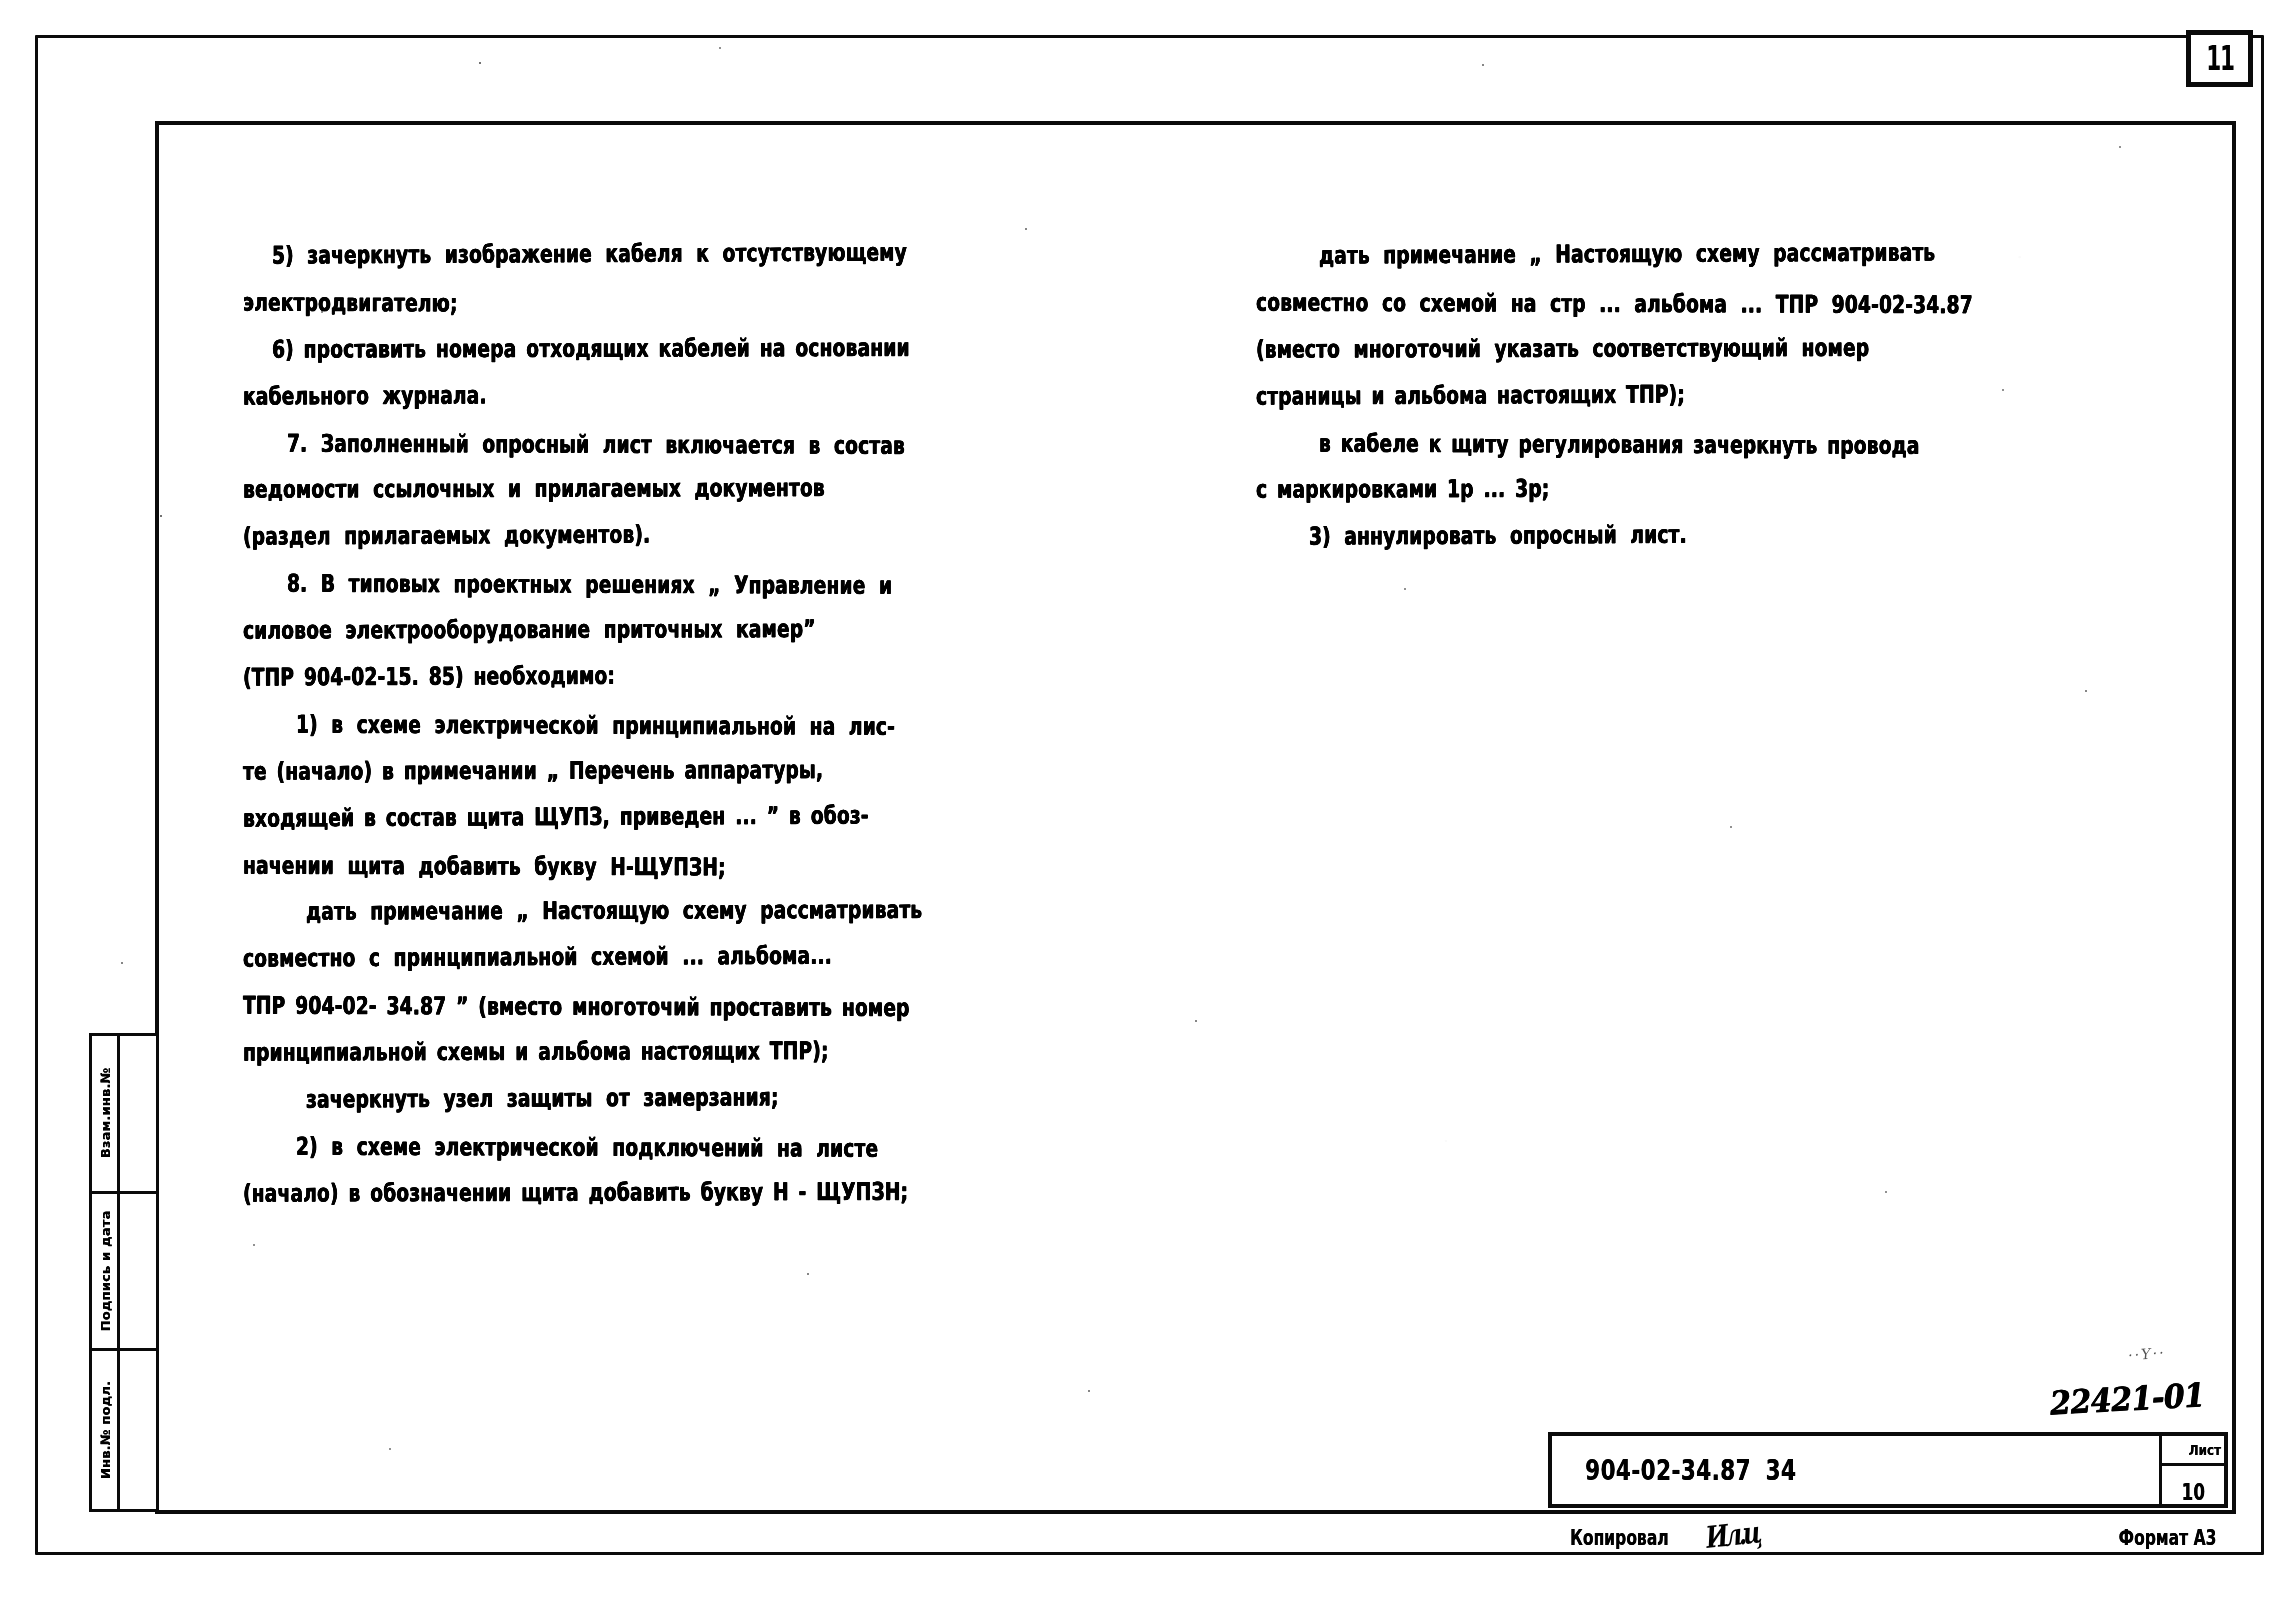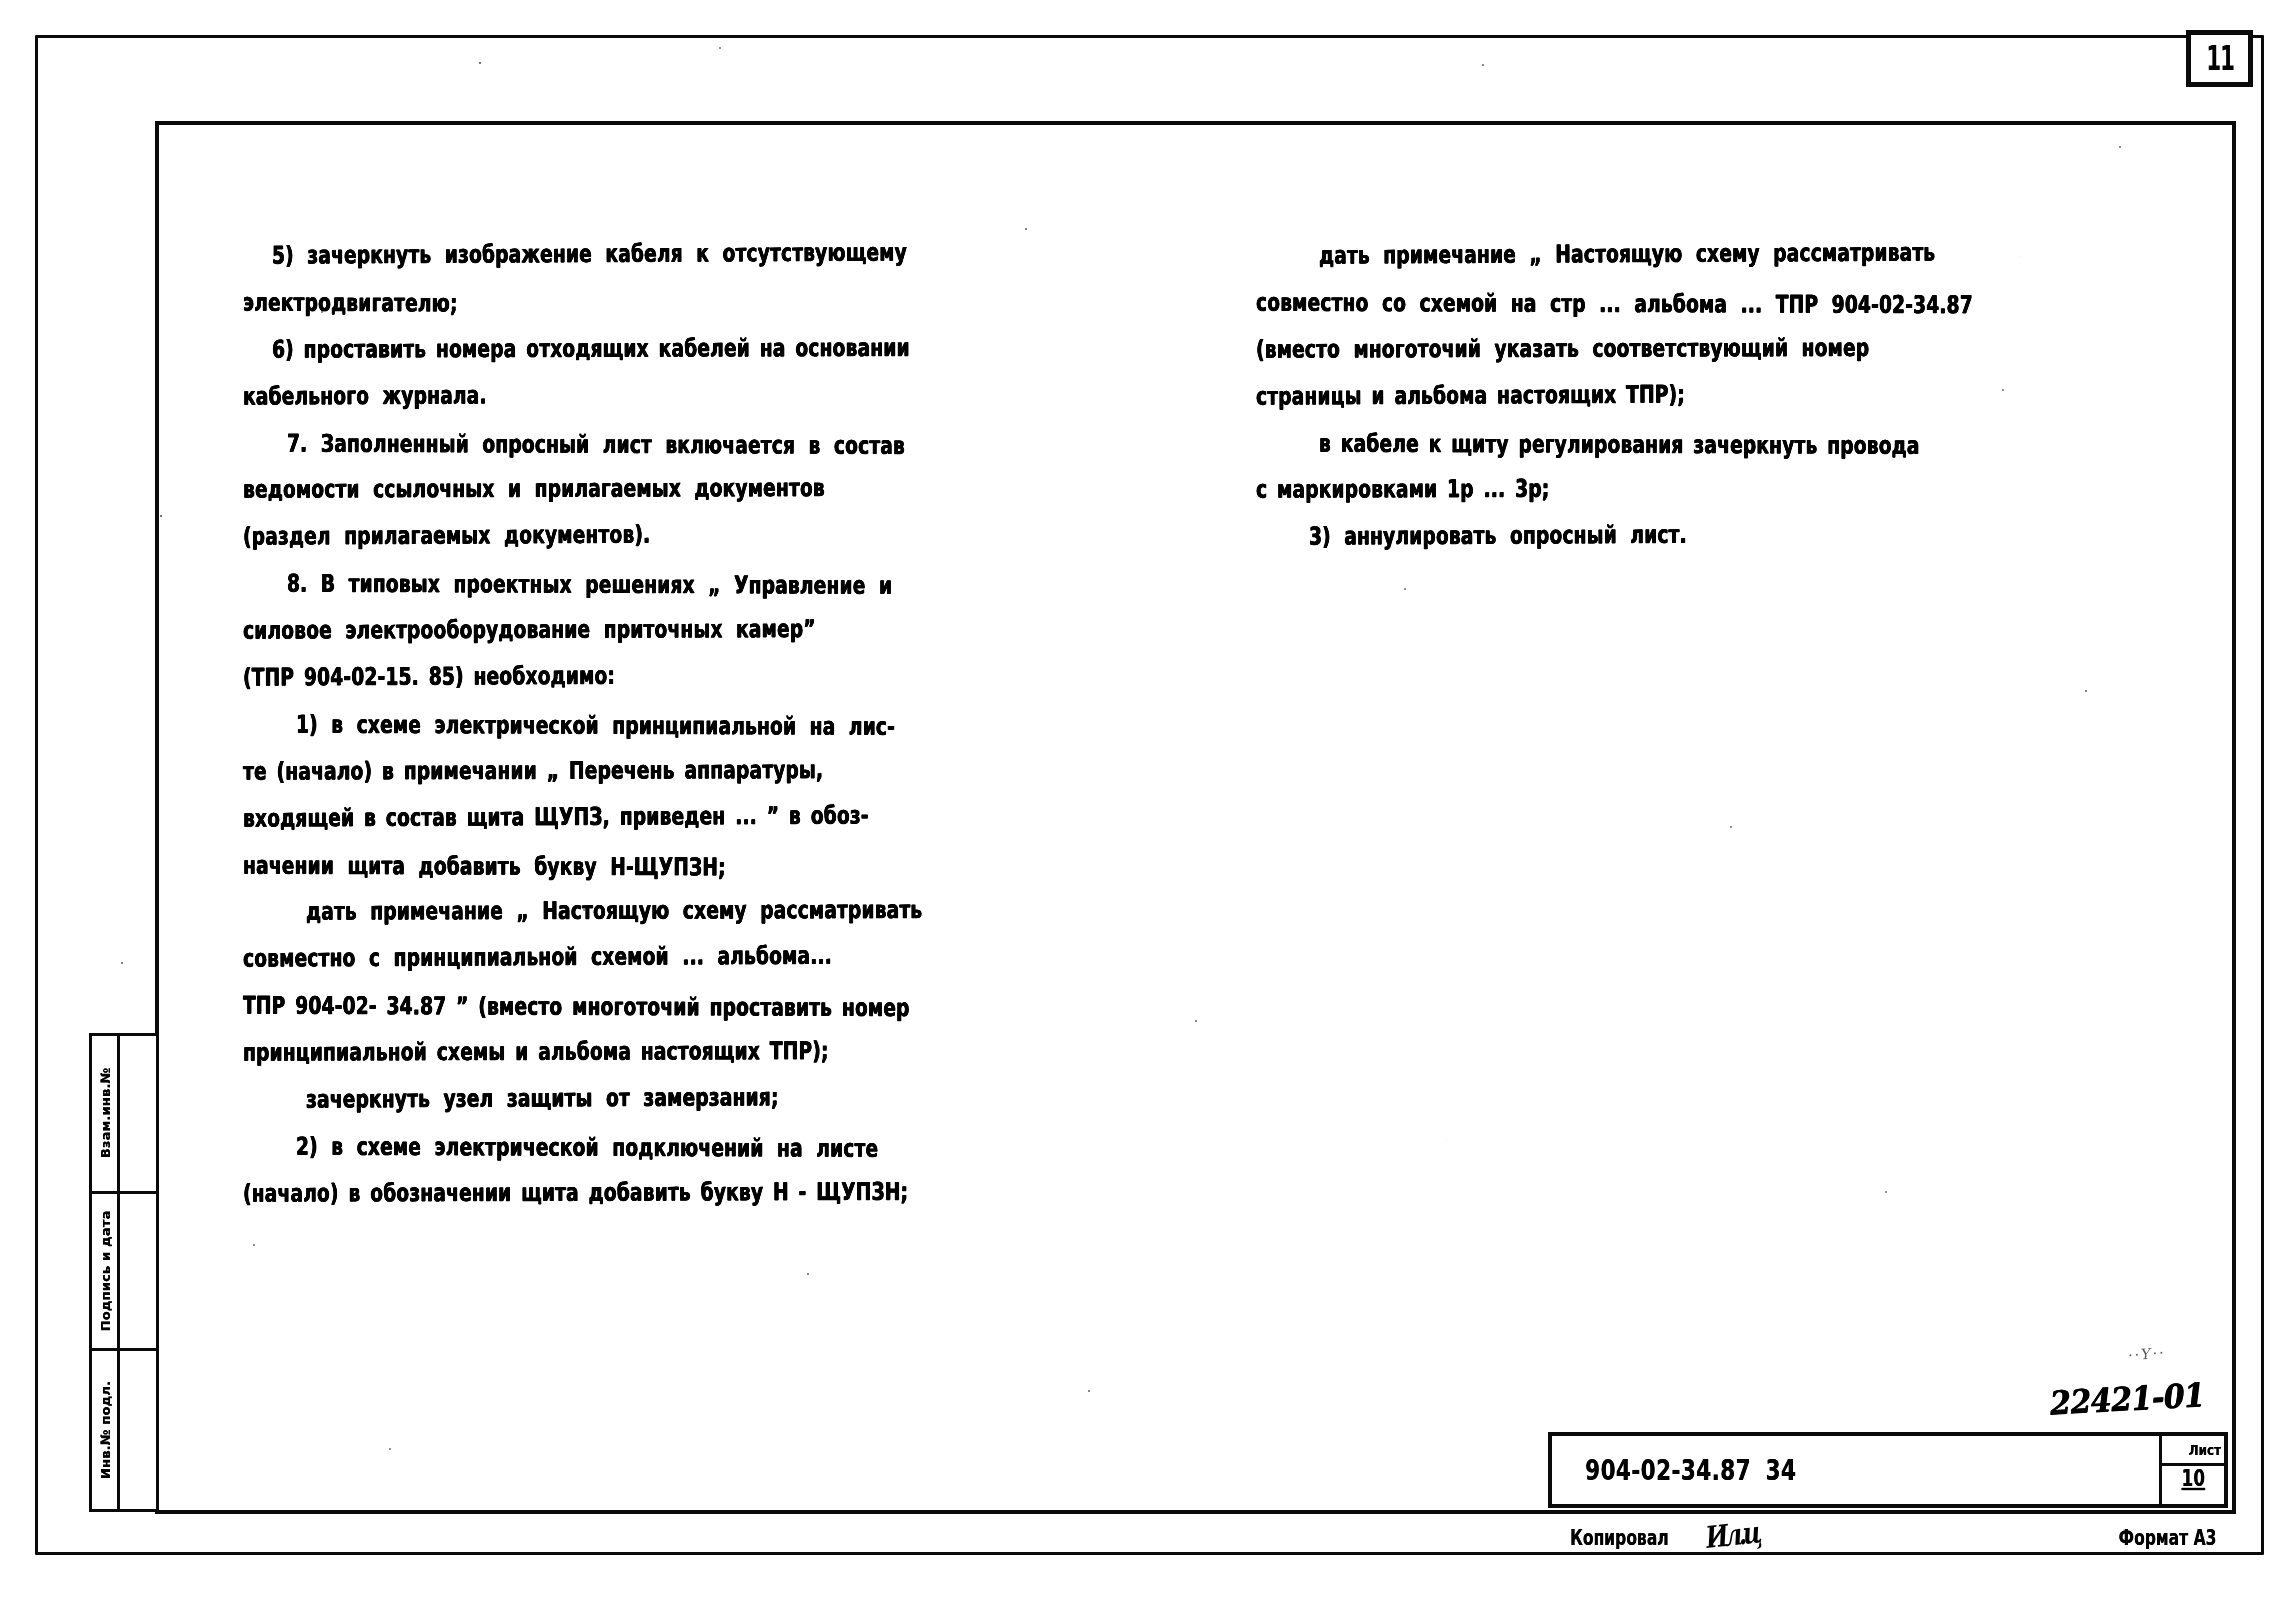--- a/index.html
+++ b/index.html
@@ -156,21 +156,21 @@
     display:flex;align-items:center;justify-content:flex-end;
   }
   .tb-sheet-label span{
     font-family:"DejaVu Sans", sans-serif;
     font-weight:700;font-size:14.6px;
     transform:scaleX(.82);
     text-shadow:0.3px 0 0 #000;
   }
   .tb-sheet-num{
     flex:1;
-    display:flex;align-items:flex-start;justify-content:center;text-decoration:underline;
+    display:flex;align-items:flex-end;justify-content:center;
   }
   .tb-sheet-num span{
     font-family:"DejaVu Sans", sans-serif;
     font-weight:700;font-size:20.4px;
     transform:scaleX(.82) scaleY(1.1);
     text-shadow:0.3px 0 0 #000;
   }
 
   
   .handnum{

